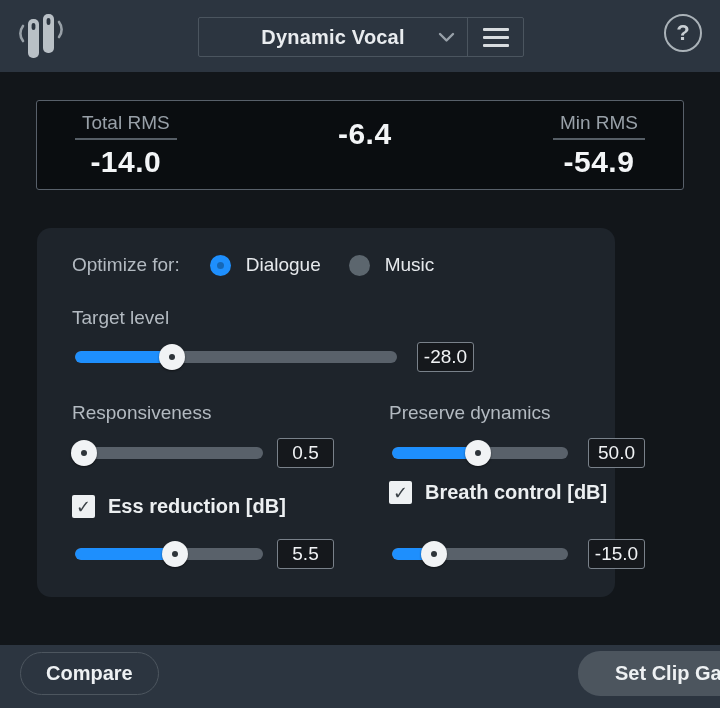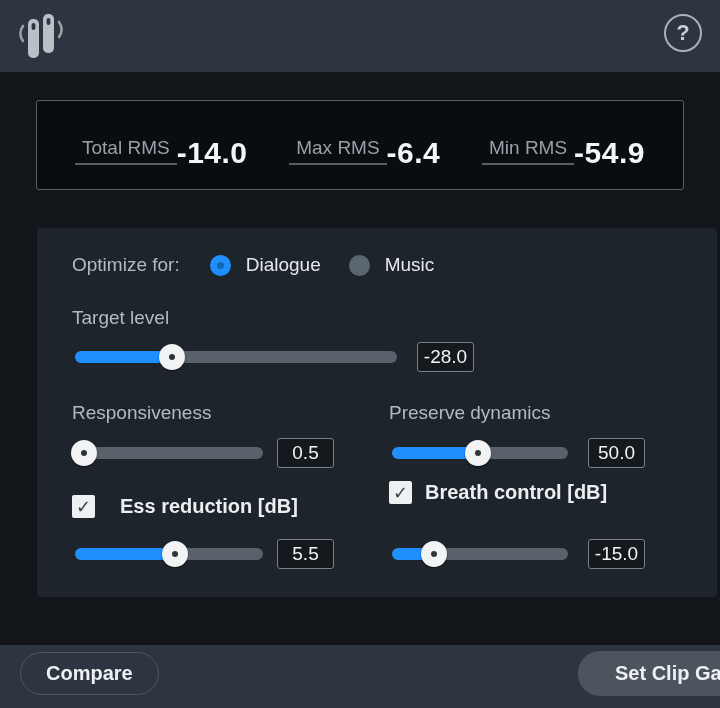--- a/index.html
+++ b/index.html
@@ -29,27 +29,27 @@
     color:#c8ced3;font-size:22px;font-weight:700;cursor:pointer;box-sizing:border-box;
   }
   
   .main{position:absolute;left:0;top:72px;width:720px;height:573px;background:#12161a;}
   
   .rms-panel{
     position:absolute;left:36px;top:28px;width:648px;height:90px;box-sizing:border-box;
     background:#0a0d10;border:1px solid #58606a;border-radius:3px;
     display:flex;justify-content:space-between;padding:11px 38px 0 38px;
   }
-  .meter{display:flex;flex-direction:row;align-items:center;}
+  .meter{display:flex;flex-direction:column;align-items:center;}
   .meter-label{font-size:19px;color:#98a0a8;padding:0 7px 4px 7px;border-bottom:2px solid #565e66;}
   .meter-value{font-size:30px;font-weight:700;color:#f3f5f7;margin-top:5px;letter-spacing:.5px;}
   
   .settings-panel{
-    position:absolute;left:37px;top:156px;width:680px;height:369px;
-    background:#1e242b;border-radius:4px;
+    position:absolute;left:37px;top:156px;width:578px;height:369px;
+    background:#1e242b;border-radius:14px;
   }
   .optimize-row{position:absolute;left:35px;top:26px;display:flex;align-items:center;}
   .opt-label{font-size:19px;color:#b3bac1;margin-right:30px;}
   .opt-option{display:flex;align-items:center;margin-right:28px;cursor:pointer;}
   .radio{width:21px;height:21px;border-radius:50%;background:#5c666e;margin-right:15px;position:relative;}
   .radio.selected{background:var(--accent);}
   .radio.selected::after{
     content:"";position:absolute;left:50%;top:50%;width:7px;height:7px;margin:-3.5px;
     border-radius:50%;background:rgba(0,0,0,.28);
   }
@@ -107,35 +107,52 @@
       <svg width="50" height="46" viewBox="0 0 50 46">
         <path d="M7,13 C3.5,17.5 3.5,23.5 7,28" stroke="#98a0a7" stroke-width="2.6" fill="none" stroke-linecap="round"></path>
         <path d="M43,9 C46.5,13.5 46.5,19.5 43,24" stroke="#98a0a7" stroke-width="2.6" fill="none" stroke-linecap="round"></path>
         <rect x="12" y="6" width="11" height="39" rx="5" fill="#b9c0c6"></rect>
         <rect x="27" y="1" width="11" height="39" rx="5" fill="#b9c0c6"></rect>
         <rect x="15.6" y="10" width="3.8" height="7" rx="1.9" fill="#2c3540"></rect>
         <rect x="30.6" y="5" width="3.8" height="7" rx="1.9" fill="#2c3540"></rect>
       </svg>
     </div>
 
+    <div class="preset-control">
+      <div class="preset-select">
+        <span class="preset-name">Dynamic Vocal</span>
+        <span class="chevron">
+          <svg width="17" height="11" viewBox="0 0 17 11">
+            <polyline points="2,2 8.5,8.5 15,2" stroke="#98a1a9" stroke-width="2.4" fill="none" stroke-linecap="round" stroke-linejoin="round"></polyline>
+          </svg>
+        </span>
+      </div>
+      <div class="preset-divider"></div>
+      <div class="preset-menu-btn">
+        <span class="hamburger">
+          <span></span>
+            <span></span>
+            <span></span>
+        </span>
+      </div>
+    </div>
 
     <div class="help-btn">
       <span>?</span>
     </div>
   </header>
 
   <main class="main">
 
     <section class="rms-panel">
       <div class="meter">
         <span class="meter-label">Total RMS</span>
         <span class="meter-value">-14.0</span>
       </div>
       <div class="meter">
-        <span class="meter-label">Max RMS</span>
         <span class="meter-value">-6.4</span>
       </div>
       <div class="meter">
         <span class="meter-label">Min RMS</span>
         <span class="meter-value">-54.9</span>
       </div>
     </section>
 
     <section class="settings-panel">
 
@@ -172,21 +189,21 @@
       <div class="value-box" style="left:240px;top:210px;">0.5</div>
 
       <div class="slider" style="left:355px;top:212px;width:176px;">
         <div class="slider-track">
             <div class="slider-fill" style="width: 49%;"></div>
           </div>
         <div class="slider-thumb" style="left: 49%;"></div>
       </div>
       <div class="value-box" style="left:551px;top:210px;">50.0</div>
 
-      <div class="cb-row" style="left:35px;top:267px;gap:12px;">
+      <div class="cb-row" style="left:35px;top:267px;">
         <span class="checkbox checked"></span>
         <span class="cb-label">Ess reduction [dB]</span>
       </div>
       <div class="cb-row" style="left:352px;top:253px;">
         <span class="checkbox checked"></span>
         <span class="cb-label">Breath control [dB]</span>
       </div>
 
       <div class="slider" style="left:38px;top:313px;width:188px;">
         <div class="slider-track">

